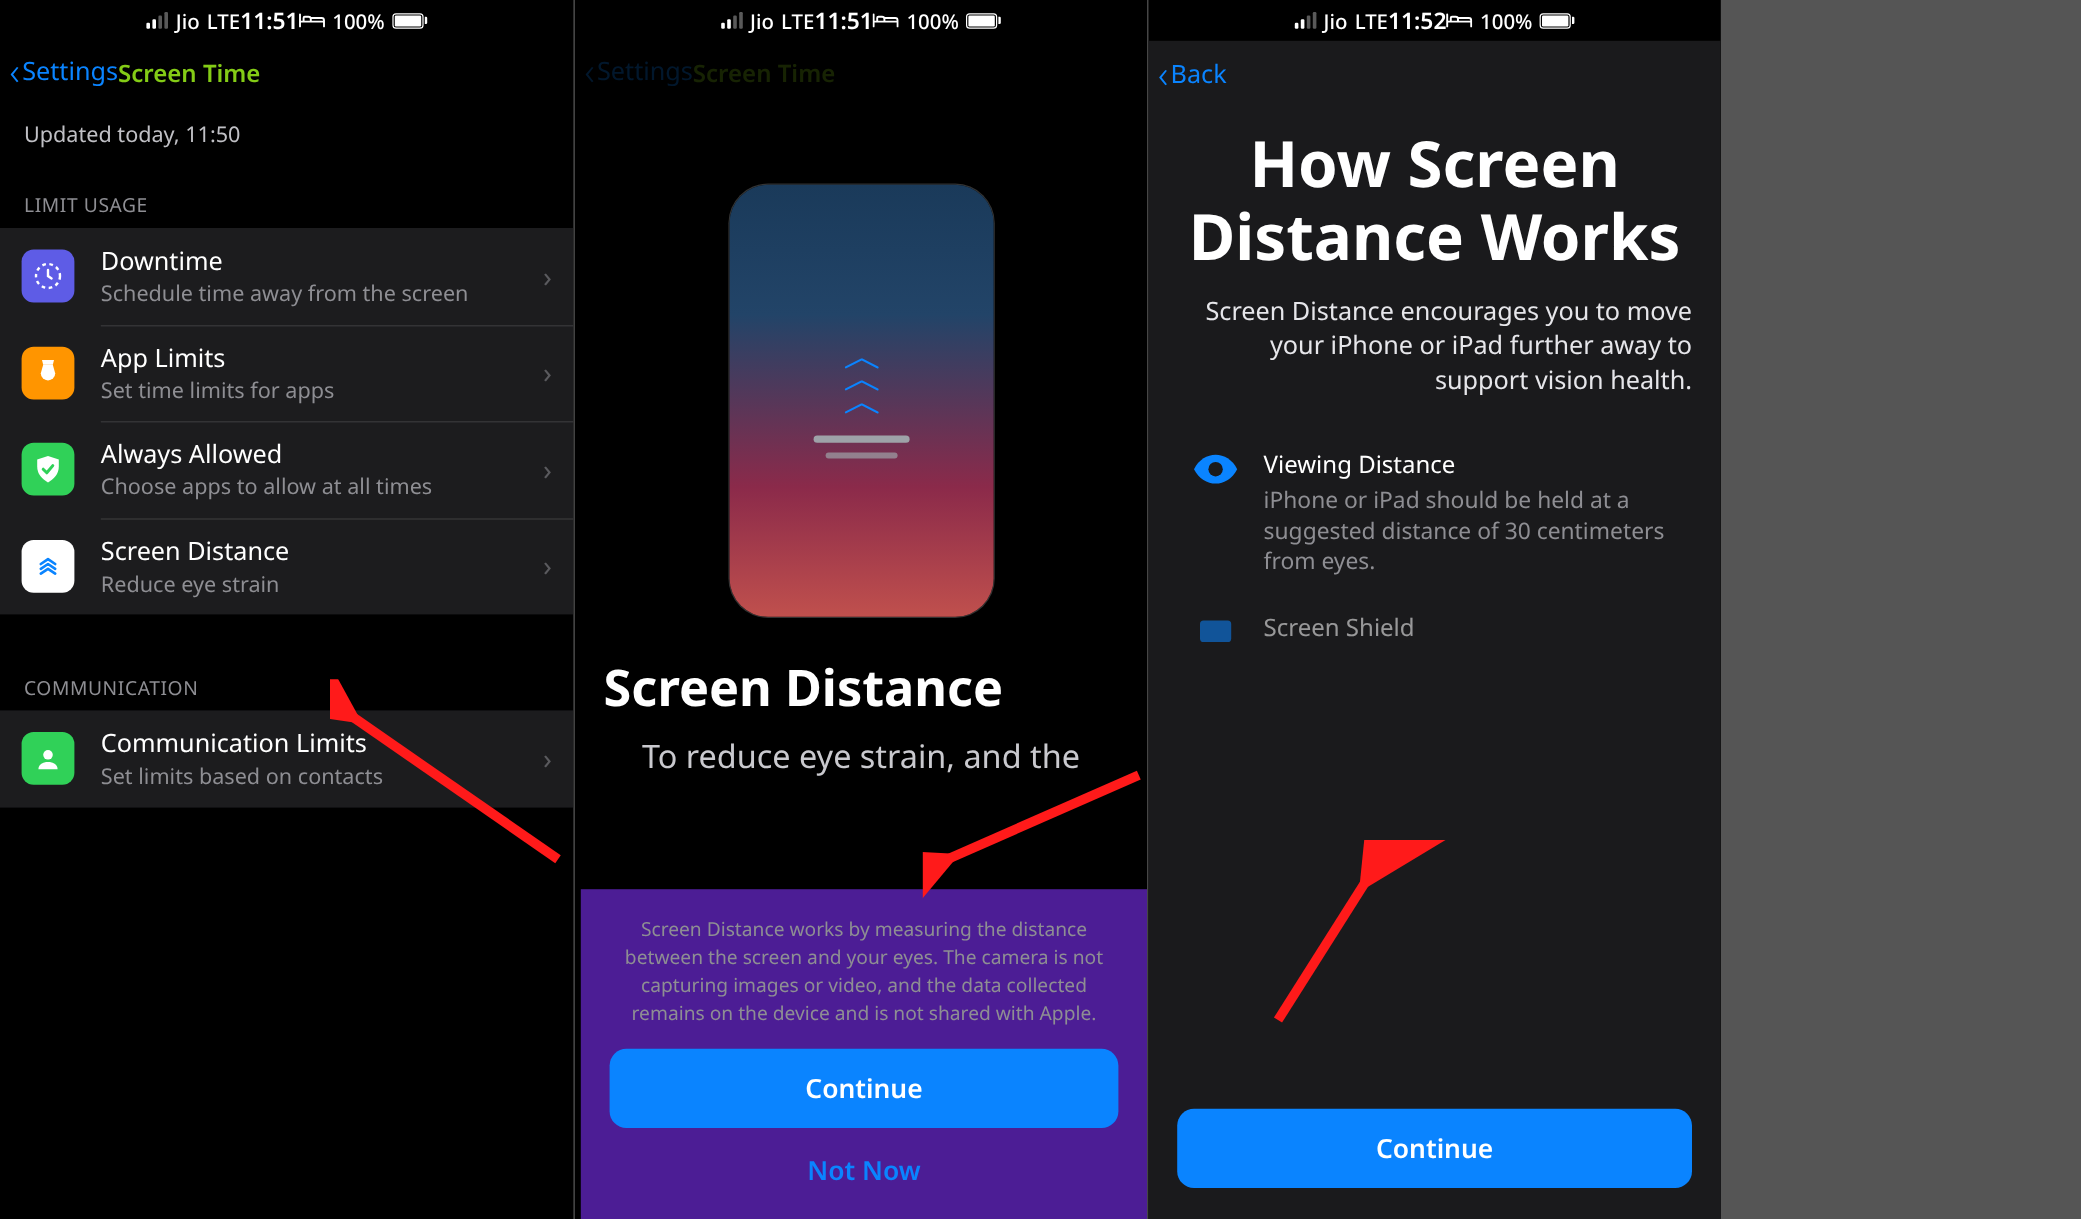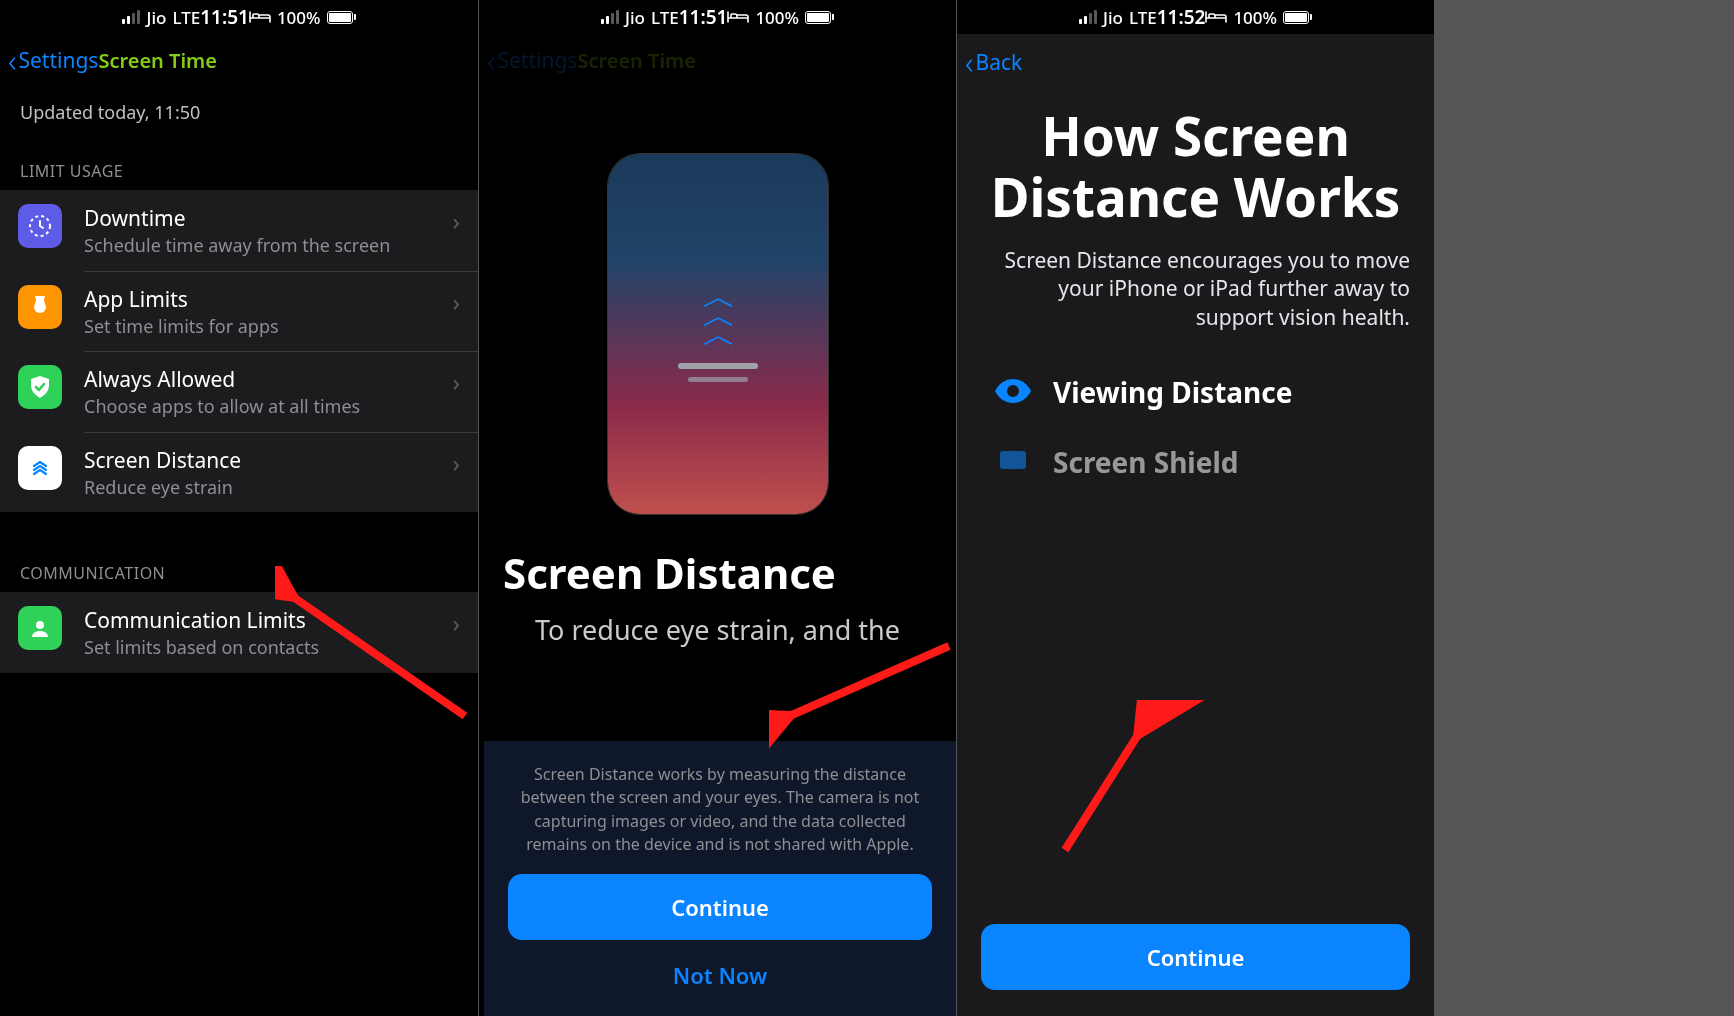--- a/index.html
+++ b/index.html
@@ -33,50 +33,50 @@
   .batt .nub{width:2px;height:6px;background:#fff;margin-left:1px;border-radius:0 1px 1px 0}
   
   .nav{display:flex;align-items:center;height:52px;padding:0 8px;position:relative}
   .back{display:flex;align-items:center;color:var(--ios-blue);font-size:21px;font-weight:400}
   .back .chev{font-size:32px;line-height:1;margin-right:2px;font-weight:300}
   .nav-title{color:#84cc16;font-size:20px;font-weight:600;margin-left:0}
   
   .updated{padding:14px 20px 6px;color:#c0c0c5;font-size:18px}
   .section-hdr{padding:30px 20px 8px;color:var(--sub);font-size:16px;letter-spacing:.5px;text-transform:uppercase}
   .group{background:var(--cell-bg);}
-  .cell{display:flex;padding:14px 18px;position:relative;min-height:72px}
+  .cell{display:flex;align-items:center;padding:14px 18px;position:relative;min-height:72px}
   .cell + .cell::before{content:'';position:absolute;top:0;left:84px;right:0;height:1px;background:var(--hairline)}
   .icon{width:44px;height:44px;border-radius:10px;display:flex;align-items:center;justify-content:center;flex:0 0 44px;margin-right:22px}
   .icon svg{display:block}
   .cell-txt{flex:1}
   .cell-title{font-size:21px;color:#fff;margin-bottom:2px}
   .cell-sub{font-size:18px;color:var(--sub);line-height:1.25}
   .chev-r{color:#5a5a5e;font-size:24px;font-weight:400}
   .mock-phone{width:220px;height:360px;margin:68px auto 30px;border-radius:32px;background:linear-gradient(180deg,#1a3a5a 0%,#224468 30%,#8b2a4a 70%,#c0504d 100%);box-shadow:0 0 0 1px #333;position:relative;display:flex;flex-direction:column;align-items:center;justify-content:center}
   .mock-phone .chevrons{color:#0a84ff;font-size:34px;line-height:.55;letter-spacing:-4px}
   .mock-phone .bar{width:80px;height:6px;background:#9ea2a8;border-radius:3px;margin-top:20px}
   .mock-phone .bar2{width:60px;height:5px;background:#9ea2a8;border-radius:3px;margin-top:8px;opacity:.7}
   .btn-primary{background:var(--ios-blue);color:#fff;font-size:22px;font-weight:600;text-align:center;padding:18px;border-radius:14px;margin-top:10px}
   .btn-text{color:var(--ios-blue);font-size:22px;font-weight:600;text-align:center;padding:20px 0 4px}
   .s2-content{position:absolute;top:34px;left:0;right:0;bottom:0}
   .s2-hero{padding:0 24px}
   .s2-hero h1{font-size:42px;font-weight:700;margin:14px 0 10px}
   .s2-hero .sub{font-size:27px;color:#c9c9ce;text-align:center}
-  .s2-bottom{position:absolute;left:5px;right:0;bottom:0;background:#0f172a;padding:22px 24px 22px}
+  .s2-bottom{position:absolute;left:5px;right:0;bottom:0;background:#4c1d95;padding:22px 24px 22px}
   .s2-bottom .fine{font-size:16px;color:var(--sub);text-align:center;line-height:1.45;margin:0 10px 18px}
 
   
   .s3{position:absolute;top:34px;left:0;right:0;bottom:0;background:#1a1a1c}
   .s3-nav{height:56px;display:flex;align-items:center;padding:0 8px}
   .s3 h1{font-size:53px;font-weight:700;text-align:center;line-height:1.15;margin:16px 24px 18px}
   .s3 .lead{font-size:21px;color:#e6e6ea;text-align:right;line-height:1.35;margin:0 24px 42px}
   .feat{display:flex;align-items:flex-start;padding:0 28px 28px}
   .feat .ficon{flex:0 0 56px;color:var(--ios-blue);display:flex;justify-content:center;padding-top:4px}
   .feat .ftxt{flex:1;margin-left:12px}
-  .ftitle{font-size:28px;font-weight:700;color:#fff;margin-bottom:4px}
+  .ftitle{font-size:20px;font-weight:400;color:#fff;margin-bottom:4px}
   .fbody{font-size:19px;color:var(--sub);line-height:1.35}
   .s3-bottom{position:absolute;left:0;right:0;bottom:0;padding:22px 24px 26px;background:linear-gradient(180deg,rgba(26,26,28,0) 0%,#1a1a1c 30%)}
 
   
   .arrow{position:absolute;pointer-events:none}
   .arrow svg{display:block}
 </style>
 </head>
 <body>
 
@@ -309,20 +309,21 @@
 
     <div class="feat">
       <div class="ficon">
         <svg width="40" height="28" viewBox="0 0 40 28">
             <path d="M2 14C6 6 13 2 20 2s14 4 18 12c-4 8-11 12-18 12S6 22 2 14z" fill="#0a84ff"></path>
             <circle cx="20" cy="14" r="6" fill="#1a1a1c"></circle>
           </svg>
       </div>
       <div class="ftxt">
         <div class="ftitle">Viewing Distance</div>
+        <div class="fbody">iPhone or iPad should be held at a suggested distance of 30 centimeters from eyes.</div>
       </div>
     </div>
 
     <div class="feat" style="opacity:.55">
       <div class="ficon">
         <svg width="34" height="30" viewBox="0 0 34 30">
             <rect x="4" y="4" width="26" height="18" rx="3" fill="#0a84ff"></rect>
           </svg>
       </div>
       <div class="ftxt">

